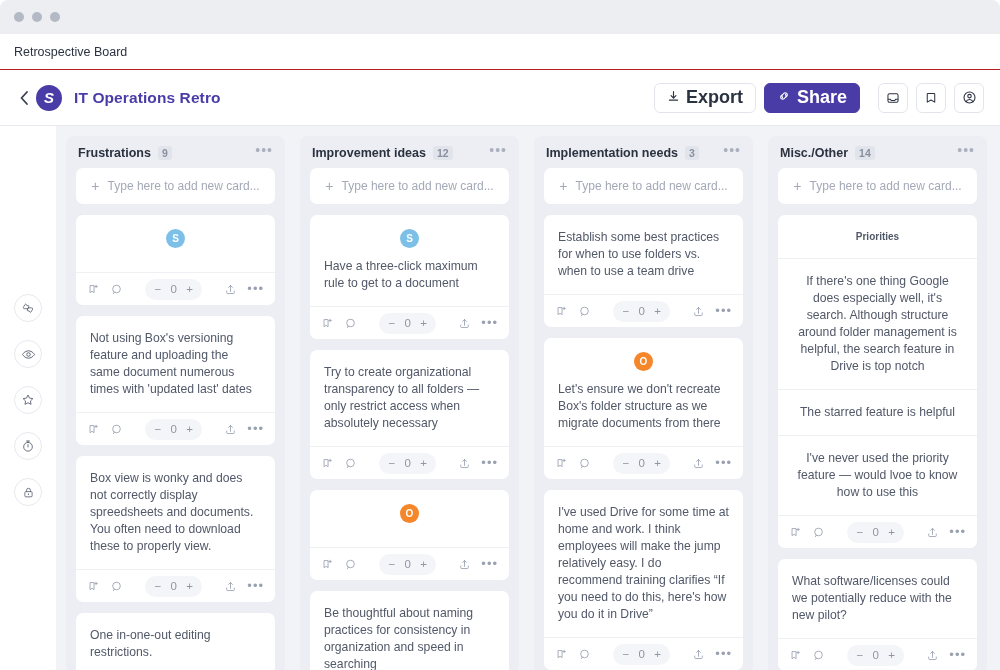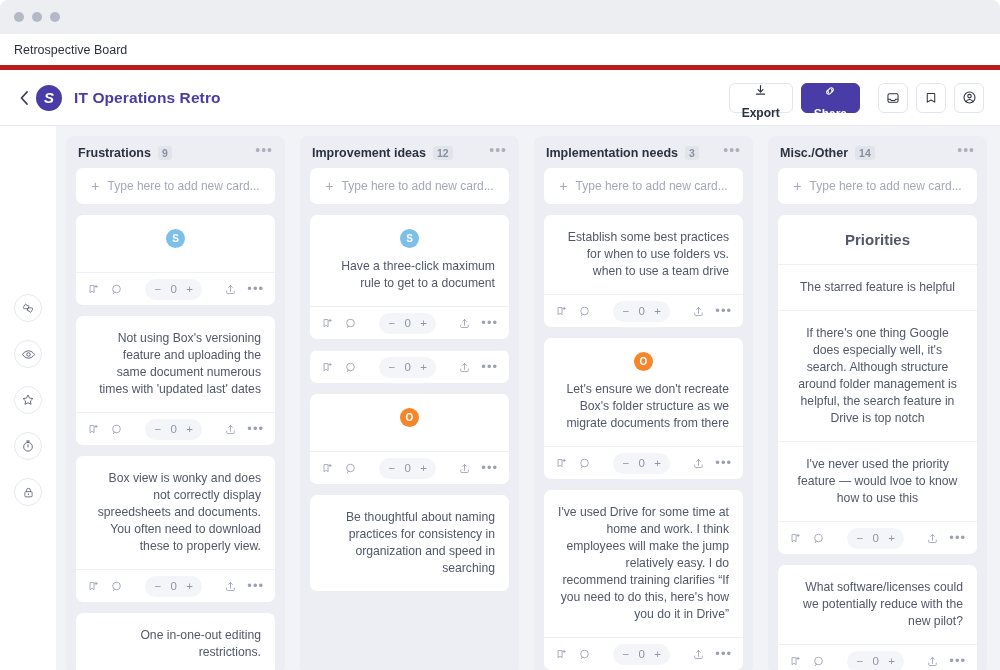--- a/index.html
+++ b/index.html
@@ -15,21 +15,21 @@
   .titlebar {
     height: 34px; background: #eceef2;
     border-top-left-radius: 8px; border-top-right-radius: 8px;
     display: flex; align-items: center; padding-left: 14px; gap: 8px;
   }
   .dot { width: 10px; height: 10px; border-radius: 50%; background: #b4b9c6; }
 
   
   .tabstrip {
     height: 36px; background: #fff;
-    border-bottom: 5px solid #b91c1c;
+    border-bottom: 1px solid #b91c1c;
     display: flex; align-items: center; padding: 0 14px;
   }
   .tabstrip .tab-title { font-size: 12.5px; color: #2b3240; }
 
   
   .board-header {
     height: 56px; background: #fff;
     border-bottom: 1px solid #e8eaef;
     display: flex; align-items: center; padding: 0 16px;
   }
@@ -42,22 +42,22 @@
     width: 26px; height: 26px; border-radius: 50%;
     background: #4a3ca6; color: #fff;
     display: flex; align-items: center; justify-content: center;
     font-size: 15px; font-weight: bold; font-style: italic;
     margin-right: 12px; flex: none;
   }
   .board-title { font-size: 15.5px; font-weight: bold; color: #4a3ca6; letter-spacing: .1px; }
   .header-spacer { flex: 1; }
   .btn {
     height: 30px; border-radius: 6px; display: flex; align-items: center;
-    gap: 6px; padding: 0 12px; font-size: 12px; cursor: pointer;
-    border: 1px solid #e3e5ec; background: #fff; color: #2b3240; font-weight: 600; flex-direction: column;
+    gap: 6px; padding: 0 12px; font-size: 18px; cursor: pointer;
+    border: 1px solid #e3e5ec; background: #fff; color: #2b3240; font-weight: 600;
   }
   .btn.primary { background: #4a3ca6; border-color: #4a3ca6; color: #fff; }
   .icon-btn {
     width: 30px; height: 30px; border-radius: 6px;
     border: 1px solid #e3e5ec; background: #fff;
     display: flex; align-items: center; justify-content: center;
     cursor: pointer; color: #2b3240;
   }
   .header-actions { display: flex; align-items: center; gap: 8px; }
   .header-icons { display: flex; align-items: center; gap: 8px; margin-left: 18px; }
@@ -115,39 +115,39 @@
   }
   .card-body { padding: 14px 14px 14px 14px; }
   .card-avatar {
     width: 19px; height: 19px; border-radius: 50%;
     display: flex; align-items: center; justify-content: center;
     color: #fff; font-size: 10px; font-weight: bold;
     margin: 0 auto 10px auto;
   }
   .card-text {
     font-size: 12.2px; line-height: 17px; color: #515868;
-    text-align: right;
+    text-align: left;
   }
   .card-foot {
     border-top: 1px solid #eef0f4; height: 33px;
     display: flex; align-items: center; padding: 0 11px; gap: 10px;
   }
   .foot-ic { color: #9aa1b0; display: flex; align-items: center; cursor: pointer; }
   .foot-sp { flex: 1; }
   .vote {
     background: #f4f5f8; border-radius: 12px; height: 21px;
     display: flex; align-items: center; gap: 9px; padding: 0 9px;
     font-size: 11.5px; color: #8e95a4;
   }
   .vote span { cursor: pointer; }
   .vote .num { color: #8e95a4; min-width: 7px; text-align: center; }
 
   
   .group-title {
-    text-align: center; font-size: 15px; font-weight: bold;
+    text-align: center; font-size: 10px; font-weight: bold;
     color: #515868; padding: 16px 14px;
   }
   .group-item {
     border-top: 1px solid #eef0f4; padding: 14px;
     font-size: 12.2px; line-height: 17px; color: #515868; text-align: center;
   }
 </style>
 </head>
 <body>
 
@@ -408,20 +408,23 @@
                 <span class="foot-ic">
                   <svg width="13" height="13" viewBox="0 0 18 18" fill="none">
                     <path d="M9 11.6V3.4m0 0L6.3 6.1M9 3.4l2.7 2.7" stroke="#9aa1b0" stroke-width="1.2" stroke-linecap="round" stroke-linejoin="round"></path>
                     <path d="M3.8 11.1v2.3a1.2 1.2 0 001.2 1.2h8a1.2 1.2 0 001.2-1.2v-2.3" stroke="#9aa1b0" stroke-width="1.2" stroke-linecap="round"></path>
                   </svg>
                 </span>
                 <span class="foot-ic" style="letter-spacing:1px;font-size:13px;line-height:6px;">•••</span>
               </div>
             </div>
             <div class="card">
+              <div class="card-body">
+                <div class="card-text">Try to create organizational transparency to all folders — only restrict access when absolutely necessary</div>
+              </div>
               <div class="card-foot">
                 <span class="foot-ic">
                   <svg width="13" height="13" viewBox="0 0 18 18" fill="none">
                     <path d="M4.2 3.6h5.6v9.8L7 11.5l-2.8 1.9V3.6z" stroke="#9aa1b0" stroke-width="1.2" stroke-linejoin="round"></path>
                     <path d="M12.6 3.1v3.4M10.9 4.8h3.4" stroke="#9aa1b0" stroke-width="1.2" stroke-linecap="round"></path>
                   </svg>
                 </span>
                 <span class="foot-ic">
                   <svg width="13" height="13" viewBox="0 0 18 18" fill="none">
                     <circle cx="9" cy="8.3" r="5.3" stroke="#9aa1b0" stroke-width="1.2"></circle>
@@ -605,22 +608,22 @@
             <span class="spacer"></span>
             <span class="col-more">•••</span>
           </div>
           <div class="col-body">
             <div class="add-card">
               <span class="plus">+</span>
               <span>Type here to add new card...</span>
             </div>
             <div class="card">
               <div class="group-title">Priorities</div>
+              <div class="group-item">If there's one thing Google does especially well, it's search. Although structure around folder management is helpful, the search feature in Drive is top notch</div>
               <div class="group-item">The starred feature is helpful</div>
-              <div class="group-item">If there's one thing Google does especially well, it's search. Although structure around folder management is helpful, the search feature in Drive is top notch</div>
               <div class="group-item">I've never used the priority feature — would lvoe to know how to use this</div>
               <div class="card-foot">
                 <span class="foot-ic">
                   <svg width="13" height="13" viewBox="0 0 18 18" fill="none">
                     <path d="M4.2 3.6h5.6v9.8L7 11.5l-2.8 1.9V3.6z" stroke="#9aa1b0" stroke-width="1.2" stroke-linejoin="round"></path>
                     <path d="M12.6 3.1v3.4M10.9 4.8h3.4" stroke="#9aa1b0" stroke-width="1.2" stroke-linecap="round"></path>
                   </svg>
                 </span>
                 <span class="foot-ic">
                   <svg width="13" height="13" viewBox="0 0 18 18" fill="none">

